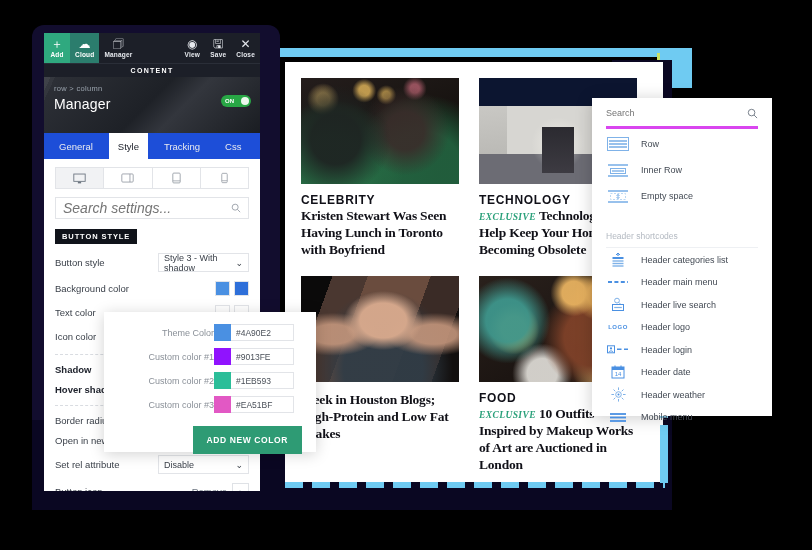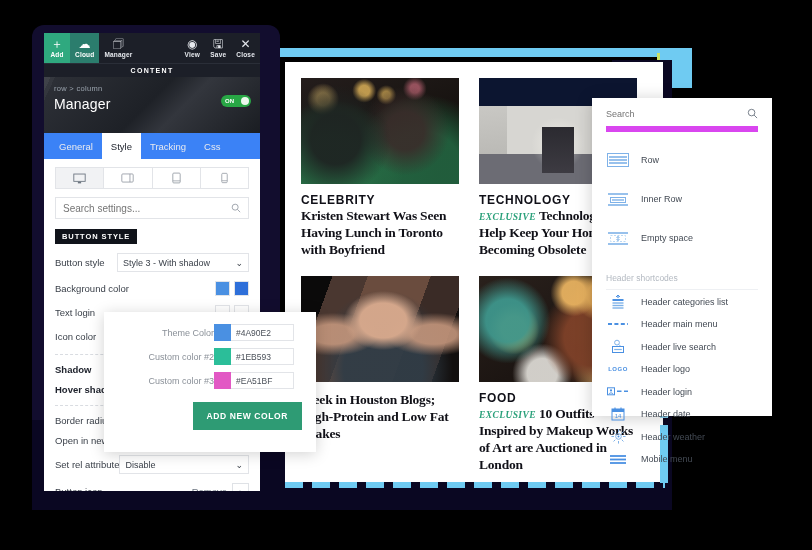--- a/index.html
+++ b/index.html
@@ -173,56 +173,57 @@
     position:absolute; right:9px; top:18px; width:30px; height:12px;
     background:#28a745; border-radius:7px; display:flex; align-items:center;
     justify-content:flex-start; padding:0 2px;
   }
   .ed-toggle span{ font-size:6px; color:#fff; font-weight:bold; margin-left:2px;}
   .ed-toggle:after{
     content:""; position:absolute; right:2px; top:2px; width:8px;height:8px;
     border-radius:50%; background:#eaf7ec;
   }
   .ed-tabs{
-    height:26px; background:#3b82f6; display:flex; align-items:stretch;
+    height:26px; background:#1d4ed8; display:flex; align-items:stretch;
     padding-left:6px;
+    gap:7px;
   }
   .ed-tab{
     display:flex; align-items:center; padding:0 9px; font-size:9.5px;
     color:#e8eaef;
   }
   .ed-tab.active{ background:#ffffff; color:#20242e; }
 
   .ed-body{ padding:8px 11px 0 11px; }
   .dev-row{ display:flex; border:1px solid #e2e4e8; height:22px; }
   .dev-cell{
     flex:1; display:flex; align-items:center; justify-content:center;
     border-right:1px solid #e2e4e8;
   }
   .dev-cell:last-child{ border-right:none; }
   .dev-cell.active{ background:#f1f2f4; }
   .search-box{
     margin-top:8px; height:22px; border:1px solid #e2e4e8; display:flex;
     align-items:center; padding:0 7px; justify-content:space-between;
   }
   .search-box input{
-    border:none; outline:none; font-size:10px; color:#9aa0a8; width:85%;
-    font-family:"Liberation Sans", sans-serif; background:transparent;
+    border:none; outline:none; font-size:14px; color:#9aa0a8; width:85%;
+    font-family:"Liberation Sans", sans-serif; background:transparent;font-style:italic;
   }
   .sec-head{
     display:inline-block; margin-top:10px; background:#10131a; color:#fff;
     font-size:7.5px; font-weight:bold; letter-spacing:.9px; padding:3px 7px;
   }
   .frow{
     display:flex; align-items:center; justify-content:space-between;
     margin-top:9px; font-size:9.5px; color:#3b414a;
   }
   .frow .lbl{ white-space:nowrap; }
   .select{
-    width:132px; height:19px; border:1px solid #e2e4e8; font-size:9px;
+    width:91px; height:19px; border:1px solid #e2e4e8; font-size:9px;
     color:#3b414a; display:flex; align-items:center; justify-content:space-between;
     padding:0 5px;
   }
   .swatches{ display:flex; gap:4px; }
   .sw{ width:15px; height:15px; border:1px solid #e2e4e8; }
   .divider{ border-top:1px dashed #d9dce1; margin-top:10px; }
   .frow.bold{ font-weight:bold; color:#20242e; }
   .link{ color:#6d7681; font-size:9.5px; }
   .chev-box{
     width:17px;height:17px;border:1px solid #dfe2e6;display:flex;
@@ -249,29 +250,29 @@
     letter-spacing:.6px; padding:9px 14px; display:inline-block;
   }
 
   
   .blocks{
     position:absolute; left:592px; top:98px; width:180px; height:318px;
     background:#fff; box-shadow:0 2px 16px rgba(0,0,0,.2);
     padding:10px 14px 0 14px;
   }
   .b-search{
-    display:flex; align-items:flex-end; justify-content:space-between;
-    border-bottom:6px solid #d946ef; padding-bottom:7px;
+    display:flex; align-items:flex-start; justify-content:space-between;
+    border-bottom:3px solid #d946ef; padding-bottom:7px;
   }
   .b-search input{
     border:none;outline:none;font-size:9px;color:#9aa0a8;width:85%;
     font-family:"Liberation Sans", sans-serif; background:transparent;
   }
   .b-item{
-    display:flex; align-items:center; gap:11px; height:23px; margin-top:16px;
+    display:flex; align-items:center; gap:11px; height:23px; margin-top:3px;
   }
   .b-item .bi{ width:24px; display:flex; align-items:center; justify-content:center;}
   .b-item .bl{ font-size:9px; color:#434a54; }
   .b-sub{
     font-size:8.5px; color:#b3b9c1; margin-top:24px; padding-bottom:6px;
     border-bottom:1px solid #eef0f3;
   }
   .b-list2 .b-item{ height:21.5px; margin-top:1px; }
 </style>
 </head>
@@ -424,21 +425,21 @@
 
       <div class="frow">
         <span class="lbl">Background color</span>
         <div class="swatches">
           <div class="sw" style="background:#4A90E2"></div>
           <div class="sw" style="background:#2E6FD9"></div>
         </div>
       </div>
 
       <div class="frow">
-        <span class="lbl">Text login</span>
+        <span class="lbl">Text color</span>
         <div class="swatches">
           <div class="sw" style="background:#fff"></div>
           <div class="sw" style="background:#fff"></div>
         </div>
       </div>
 
       <div class="frow">
         <span class="lbl">Icon color</span>
         <div class="swatches">
           <div class="sw" style="background:#fff"></div>
@@ -478,20 +479,25 @@
         </div>
       </div>
     </div>
   </div>
 
   <div class="picker">
     <div class="p-row">
       <span class="p-label">Theme Color</span>
       <span class="p-sw" style="background:#4A90E2"></span>
       <span class="p-hex">#4A90E2</span>
+    </div>
+    <div class="p-row">
+      <span class="p-label">Custom color #1</span>
+      <span class="p-sw" style="background:#9013FE"></span>
+      <span class="p-hex">#9013FE</span>
     </div>
     <div class="p-row">
       <span class="p-label">Custom color #2</span>
       <span class="p-sw" style="background:#2BBE99"></span>
       <span class="p-hex">#1EB593</span>
     </div>
     <div class="p-row">
       <span class="p-label">Custom color #3</span>
       <span class="p-sw" style="background:#E258C4"></span>
       <span class="p-hex">#EA51BF</span>

